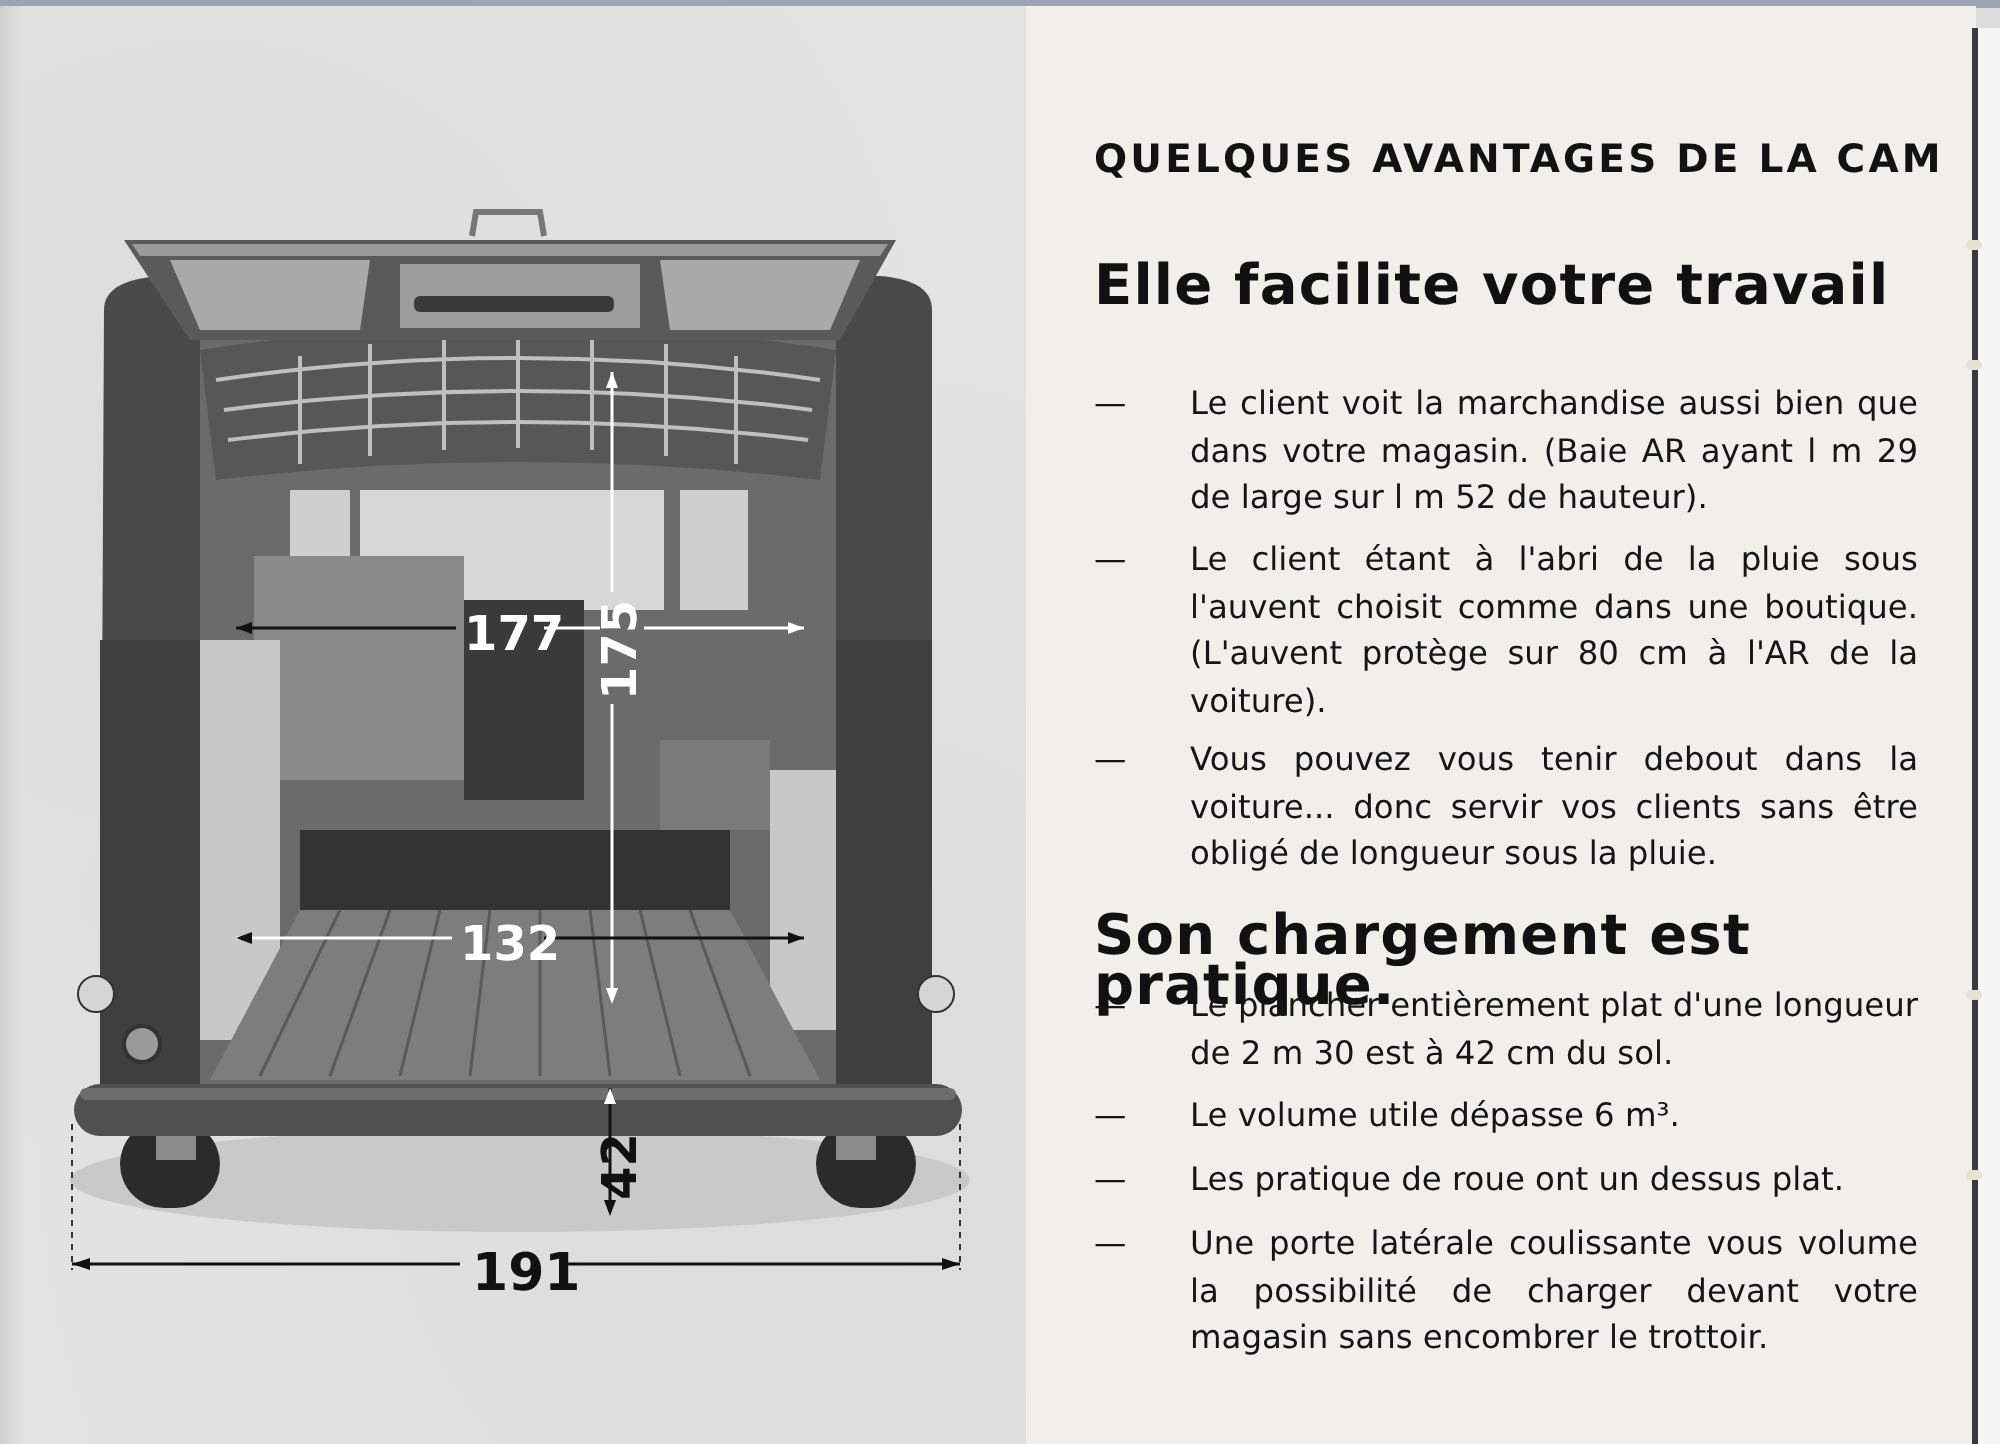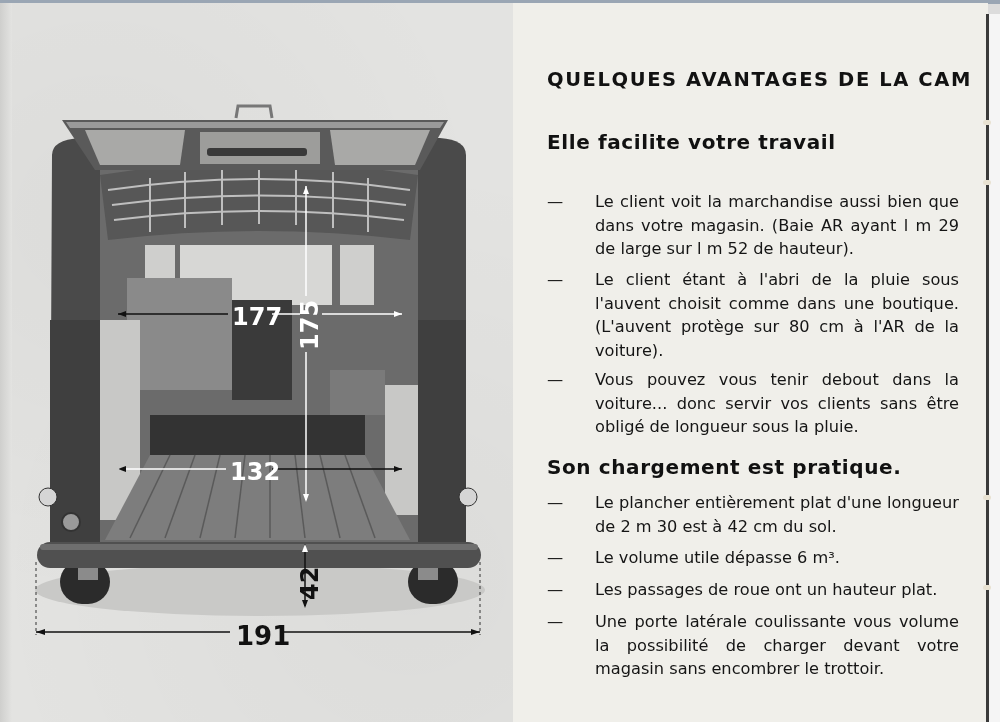--- a/index.html
+++ b/index.html
@@ -24,21 +24,21 @@
   .spine { position: absolute; left: 986px; top: 14px; width: 3px; height: 708px; background: #3a3a3a; }
   .stitch { position: absolute; left: 983px; width: 8px; height: 5px; background: #e8e2d2; border-radius: 3px; }
   .illus { position: absolute; left: 0; top: 0; }
   .text-col { position: absolute; left: 547px; top: 0; width: 420px; color: #111; }
   .title {
     position: absolute; left: 0; top: 68px; white-space: nowrap;
     font-weight: bold; font-size: 19.5px; letter-spacing: 1.6px; color: #121212;
   }
   .clip-title { position: absolute; left: 547px; top: 60px; width: 441px; height: 40px; overflow: hidden; }
   .heading {
-    position: absolute; left: 0; font-weight: bold; font-size: 20px; line-height: 25px; letter-spacing: 0.6px; color: #111;
+    position: absolute; left: 0; font-weight: bold; font-size: 28px; line-height: 25px; letter-spacing: 0.6px; color: #111;
   }
   .bullet {
     position: absolute; left: 0; width: 412px; font-size: 16.2px; line-height: 23.6px; color: #151515;
   }
   .bullet .dash { position: absolute; left: 0; top: 0; }
   .bullet .btxt { display: block; margin-left: 48px; text-align: justify; text-align-last: left; }
   .dimtxt { font-family: "DejaVu Sans", sans-serif; font-weight: bold; }
 </style>
 </head>
 <body>
@@ -207,19 +207,19 @@
   <div class="bullet" style="top:491px">
     <span class="dash">—</span>
     <span class="btxt">Le plancher entièrement plat d'une longueur de 2 m 30 est à 42 cm du sol.</span>
   </div>
   <div class="bullet" style="top:546px">
     <span class="dash">—</span>
     <span class="btxt">Le volume utile dépasse 6 m³.</span>
   </div>
   <div class="bullet" style="top:578px">
     <span class="dash">—</span>
-    <span class="btxt">Les passages de roue ont un hauteur plat.</span>
+    <span class="btxt">Les pratique de roue ont un dessus plat.</span>
   </div>
   <div class="bullet" style="top:610px">
     <span class="dash">—</span>
     <span class="btxt">Une porte latérale coulissante vous volume la possibilité de charger devant votre magasin sans encombrer le trottoir.</span>
   </div>
 </div>
 
 </body></html>

